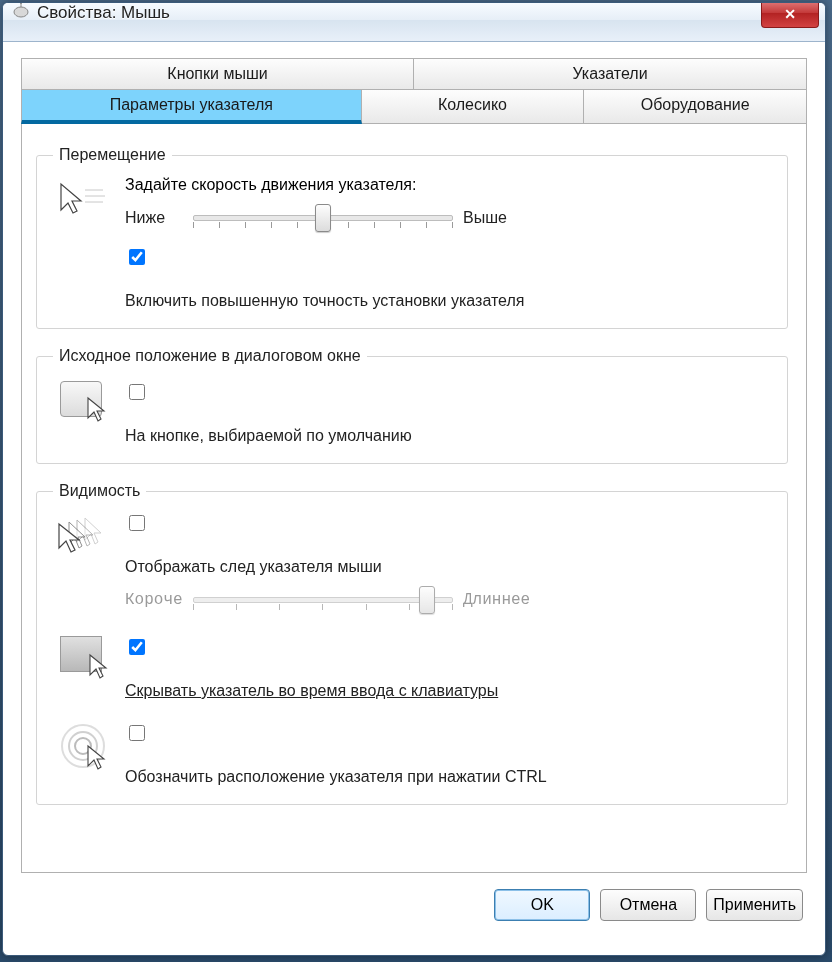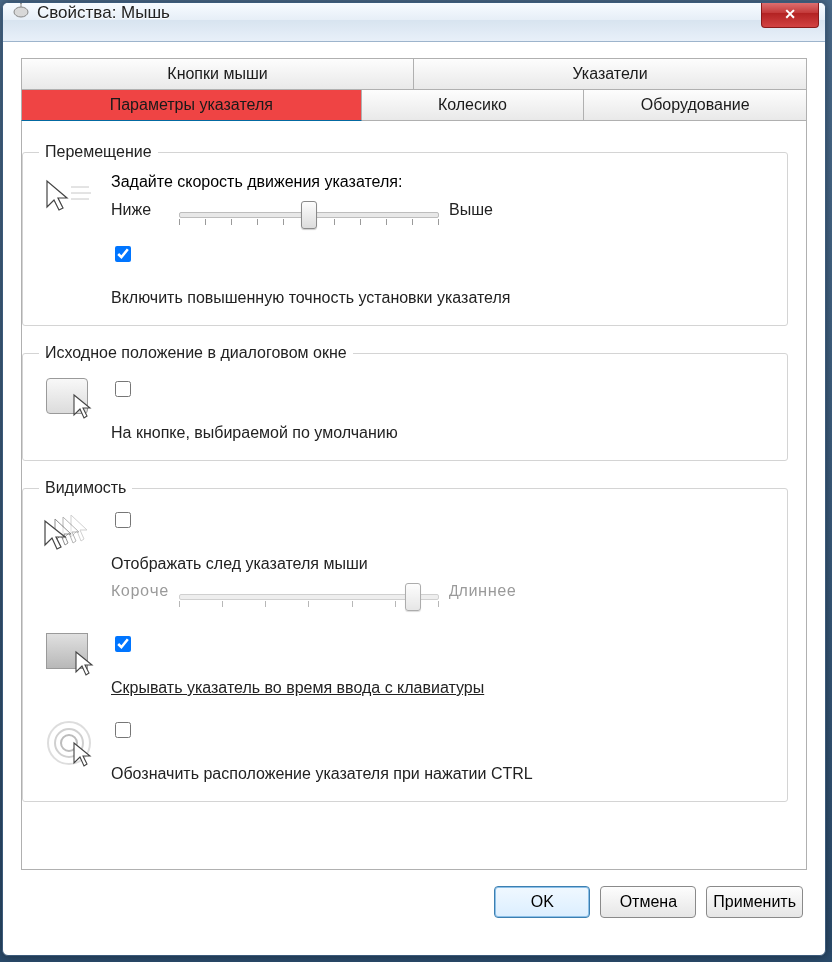--- a/index.html
+++ b/index.html
@@ -82,29 +82,29 @@
     cursor: pointer;
     position: relative;
   }
   .tab:not(:first-child) { border-left: none; }
   .tabrow2 {
     display: grid;
     grid-template-columns: 1.3fr 0.85fr 0.85fr;
   }
   .tabrow2 .tab { border-top: none; }
   .tab.active {
-    background: #ef4444;
-    border-bottom: 1px solid #0369a1;
+    background: #7dd3fc;
+    border-bottom: 4px solid #0369a1;
     z-index: 2;
   }
   .tabbody {
     border: 1px solid #b0b0b0;
     border-top: none;
     background: #fff;
-    padding: 12px 18px 16px 0;
+    padding: 12px 18px 16px 14px;
     min-height: 720px;
   }
   fieldset {
     border: 1px solid #d4d4d4;
     border-radius: 3px;
     margin: 10px 0 18px 0;
     padding: 12px 16px 18px 16px;
   }
   legend {
     font-size: 16px;
@@ -122,20 +122,21 @@
     display: flex;
     align-items: center;
     justify-content: center;
     padding-top: 4px;
   }
   .content {
     flex: 1;
   }
   .slider-row {
     display: flex;
+    align-items: center;
     gap: 10px;
     margin-top: 10px;
   }
   .slider-label {
     font-size: 16px;
     color: #222;
     min-width: 58px;
   }
   .slider-label.disabled { color: #9a9a9a; font-family: Liberation Mono, monospace; }
   .track {

